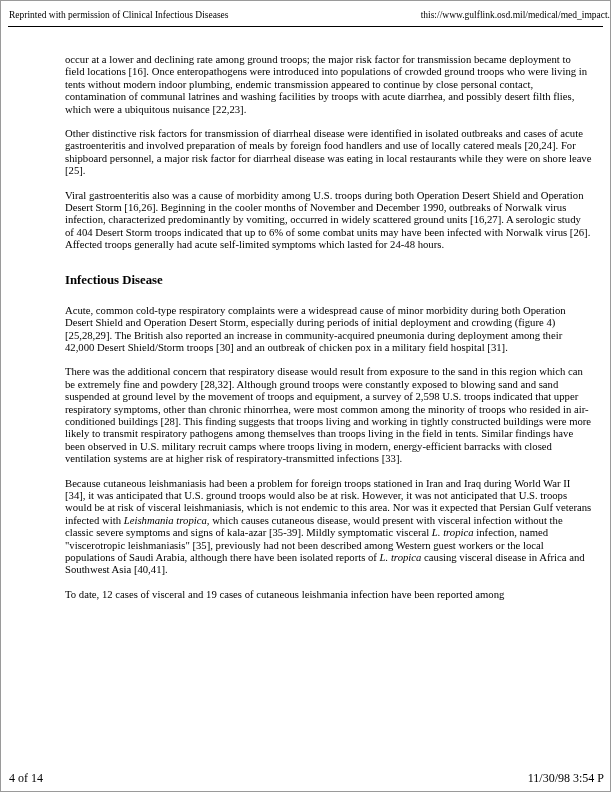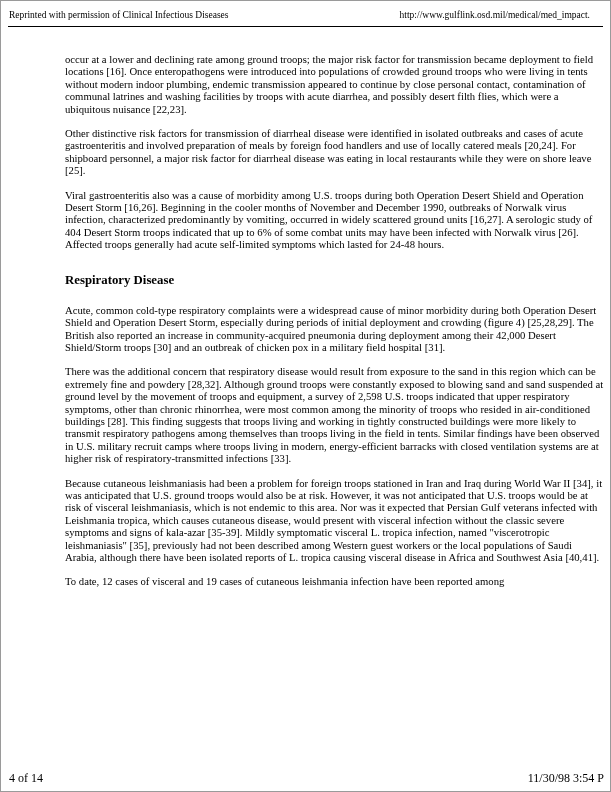--- a/index.html
+++ b/index.html
@@ -11,31 +11,31 @@
     color: #000000;
     font-family: "Liberation Serif", "DejaVu Serif", serif;
     position: relative;
     overflow: hidden;
     border: 1px solid #9a9a9a;
   }
   .header {
     display: flex;
     justify-content: space-between;
     align-items: flex-start;
-    padding: 9px 20px 5px 8px;
+    padding: 9px 0 5px 8px;
     font-size: 9.5px;
     line-height: 11px;
   }
   .header-rule {
     border-top: 1px solid #000000;
     margin: 0 7px;
     height: 0;
   }
   .content {
-    padding: 26px 6px 0 64px;
+    padding: 26px 18px 0 64px;
     font-size: 10.7px;
     line-height: 12.4px;
     text-align: left;
   }
   .para { margin-bottom: 12px; }
   .section-heading {
     font-size: 12.8px;
     font-weight: bold;
     margin: 22px 0 16px 0;
     line-height: 15px;
@@ -43,39 +43,39 @@
   .footer {
     position: absolute;
     left: 8px;
     right: 6px;
     bottom: 7px;
     display: flex;
     justify-content: space-between;
     font-size: 12px;
     line-height: 11px;
   }
-  .italic { }
+  .italic { font-style: italic; }
 </style>
 </head>
 <body>
 
 <div class="page">
 
   <div class="header">
     <span>Reprinted with permission of Clinical Infectious Diseases</span>
-    <span>http://www.gulflink.osd.mil/medical/med_impact.</span>
+    <span>this://www.gulflink.osd.mil/medical/med_impact.</span>
   </div>
 
   <div class="header-rule"></div>
 
   <div class="content">
       <p class="para"><span>occur at a lower and declining rate among ground troops; the major risk factor for transmission became deployment to field locations [16]. Once enteropathogens were introduced into populations of crowded ground troops who were living in tents without modern indoor plumbing, endemic transmission appeared to continue by close personal contact, contamination of communal latrines and washing facilities by troops with acute diarrhea, and possibly desert filth flies, which were a ubiquitous nuisance [22,23].</span></p>
       <p class="para"><span>Other distinctive risk factors for transmission of diarrheal disease were identified in isolated outbreaks and cases of acute gastroenteritis and involved preparation of meals by foreign food handlers and use of locally catered meals [20,24]. For shipboard personnel, a major risk factor for diarrheal disease was eating in local restaurants while they were on shore leave [25].</span></p>
       <p class="para"><span>Viral gastroenteritis also was a cause of morbidity among U.S. troops during both Operation Desert Shield and Operation Desert Storm [16,26]. Beginning in the cooler months of November and December 1990, outbreaks of Norwalk virus infection, characterized predominantly by vomiting, occurred in widely scattered ground units [16,27]. A serologic study of 404 Desert Storm troops indicated that up to 6% of some combat units may have been infected with Norwalk virus [26]. Affected troops generally had acute self-limited symptoms which lasted for 24-48 hours.</span></p>
-      <h2 class="section-heading">Respiratory Disease</h2>
+      <h2 class="section-heading">Infectious Disease</h2>
       <p class="para"><span>Acute, common cold-type respiratory complaints were a widespread cause of minor morbidity during both Operation Desert Shield and Operation Desert Storm, especially during periods of initial deployment and crowding (figure 4) [25,28,29]. The British also reported an increase in community-acquired pneumonia during deployment among their 42,000 Desert Shield/Storm troops [30] and an outbreak of chicken pox in a military field hospital [31].</span></p>
       <p class="para"><span>There was the additional concern that respiratory disease would result from exposure to the sand in this region which can be extremely fine and powdery [28,32]. Although ground troops were constantly exposed to blowing sand and sand suspended at ground level by the movement of troops and equipment, a survey of 2,598 U.S. troops indicated that upper respiratory symptoms, other than chronic rhinorrhea, were most common among the minority of troops who resided in air-conditioned buildings [28]. This finding suggests that troops living and working in tightly constructed buildings were more likely to transmit respiratory pathogens among themselves than troops living in the field in tents. Similar findings have been observed in U.S. military recruit camps where troops living in modern, energy-efficient barracks with closed ventilation systems are at higher risk of respiratory-transmitted infections [33].</span></p>
       <p class="para"><span>Because cutaneous leishmaniasis had been a problem for foreign troops stationed in Iran and Iraq during World War II [34], it was anticipated that U.S. ground troops would also be at risk. However, it was not anticipated that U.S. troops would be at risk of visceral leishmaniasis, which is not endemic to this area. Nor was it expected that Persian Gulf veterans infected with </span><span class="italic">Leishmania tropica</span><span>, which causes cutaneous disease, would present with visceral infection without the classic severe symptoms and signs of kala-azar [35-39]. Mildly symptomatic visceral </span><span class="italic">L. tropica</span><span> infection, named "viscerotropic leishmaniasis" [35], previously had not been described among Western guest workers or the local populations of Saudi Arabia, although there have been isolated reports of </span><span class="italic">L. tropica</span><span> causing visceral disease in Africa and Southwest Asia [40,41].</span></p>
       <p class="para"><span>To date, 12 cases of visceral and 19 cases of cutaneous leishmania infection have been reported among</span></p>
     </div>
 
   <div class="footer">
     <span>4 of 14</span>
     <span>11/30/98 3:54 P</span>
   </div>

